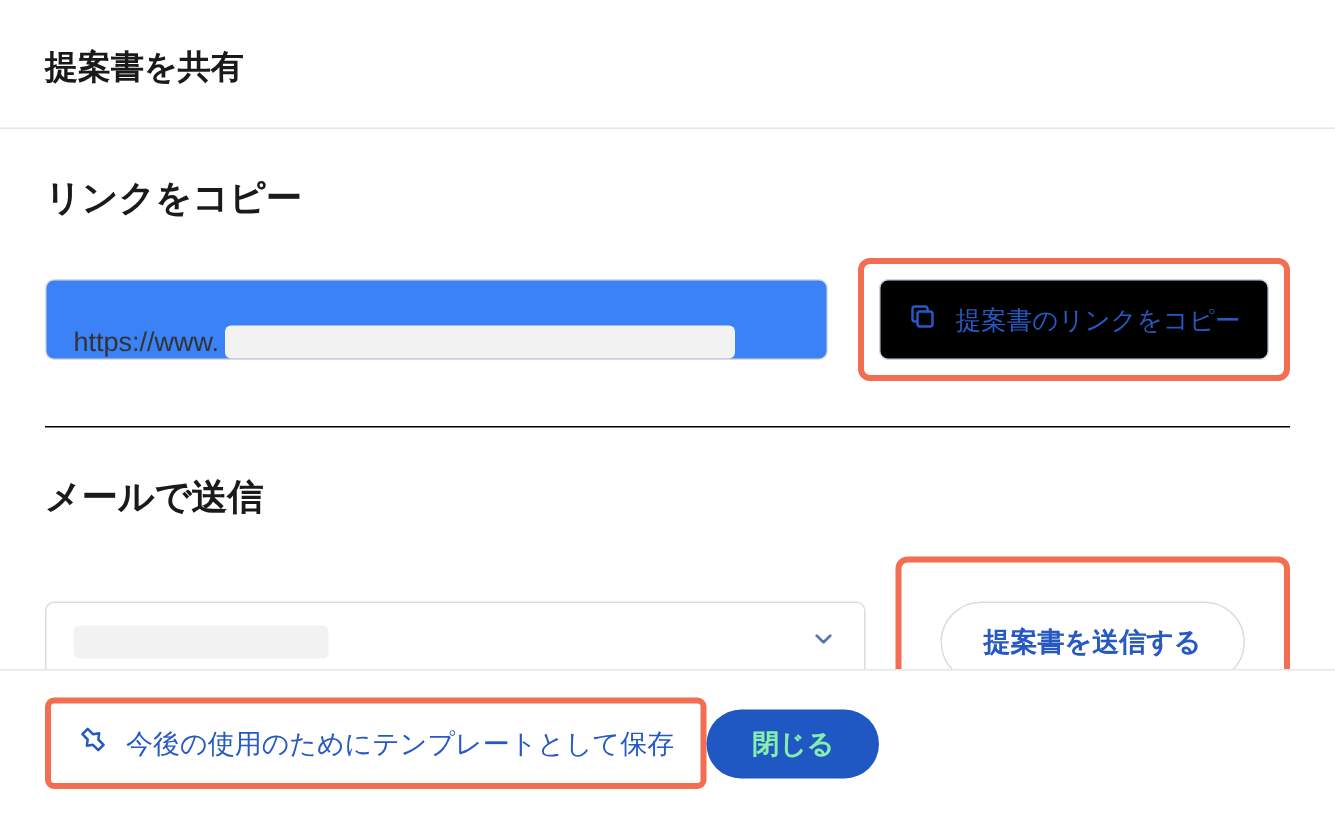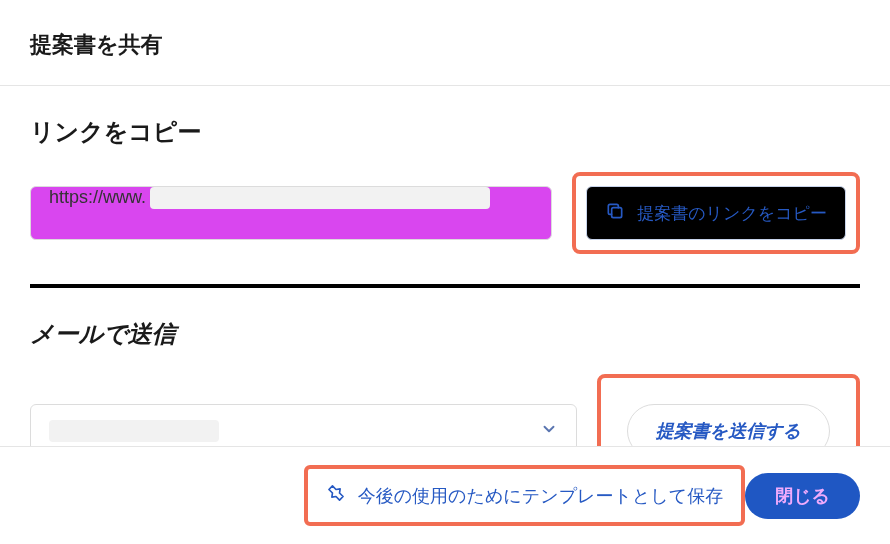--- a/index.html
+++ b/index.html
@@ -33,45 +33,44 @@
     .content {
       flex: 1;
       padding: 0 30px;
       overflow: auto;
     }
     .section {
       padding-top: 30px;
       padding-bottom: 30px;
     }
     .section + .section {
-      border-top: 4px solid #000000;
-      font-style: italic;
+      border-top: 1px solid #000000;
     }
     .section-title {
       font-size: 24px;
       font-weight: 700;
       color: #1a1a1a;
       margin-bottom: 24px;
     }
     .row {
       display: flex;
       gap: 20px;
       align-items: center;
     }
     .link-input {
       flex: 1;
       height: 54px;
       border: 1px solid #dcdcdc;
       border-radius: 6px;
       padding: 0 18px;
       font-size: 18px;
       color: #333;
-      background: #d946ef;
-      display: flex;
-      align-items: flex-start;
+      background: #3b82f6;
+      display: flex;
+      align-items: flex-end;
       position: relative;
     }
     .link-input .blur {
       display: inline-block;
       width: 340px;
       height: 22px;
       background: #f2f2f2;
       border-radius: 4px;
       margin-left: 4px;
     }
@@ -140,21 +139,21 @@
     .send-highlight {
       border: 4px solid #f26d52;
       border-radius: 8px;
       padding: 26px;
       display: inline-flex;
     }
     .footer {
       border-top: 1px solid #e5e5e5;
       padding: 18px 30px;
       display: flex;
-      justify-content: flex-end;
+      justify-content: flex-start;
       align-items: center;
     }
     .save-template-btn {
       display: flex;
       align-items: center;
       gap: 12px;
       color: #2659c3;
       font-size: 18px;
       font-weight: 500;
       cursor: pointer;
@@ -167,21 +166,21 @@
       display: inline-flex;
     }
     .pin-icon svg {
       width: 20px;
       height: 20px;
       stroke: #2659c3;
     }
     .close-btn {
       height: 46px;
       background: #1f57c3;
-      color: #f0abfc;
+      color: #86efac;
       border: none;
       border-radius: 23px;
       padding: 0 30px;
       font-size: 18px;
       font-weight: 700;
       cursor: pointer;
     }
   </style>
 </head>
 <body>

